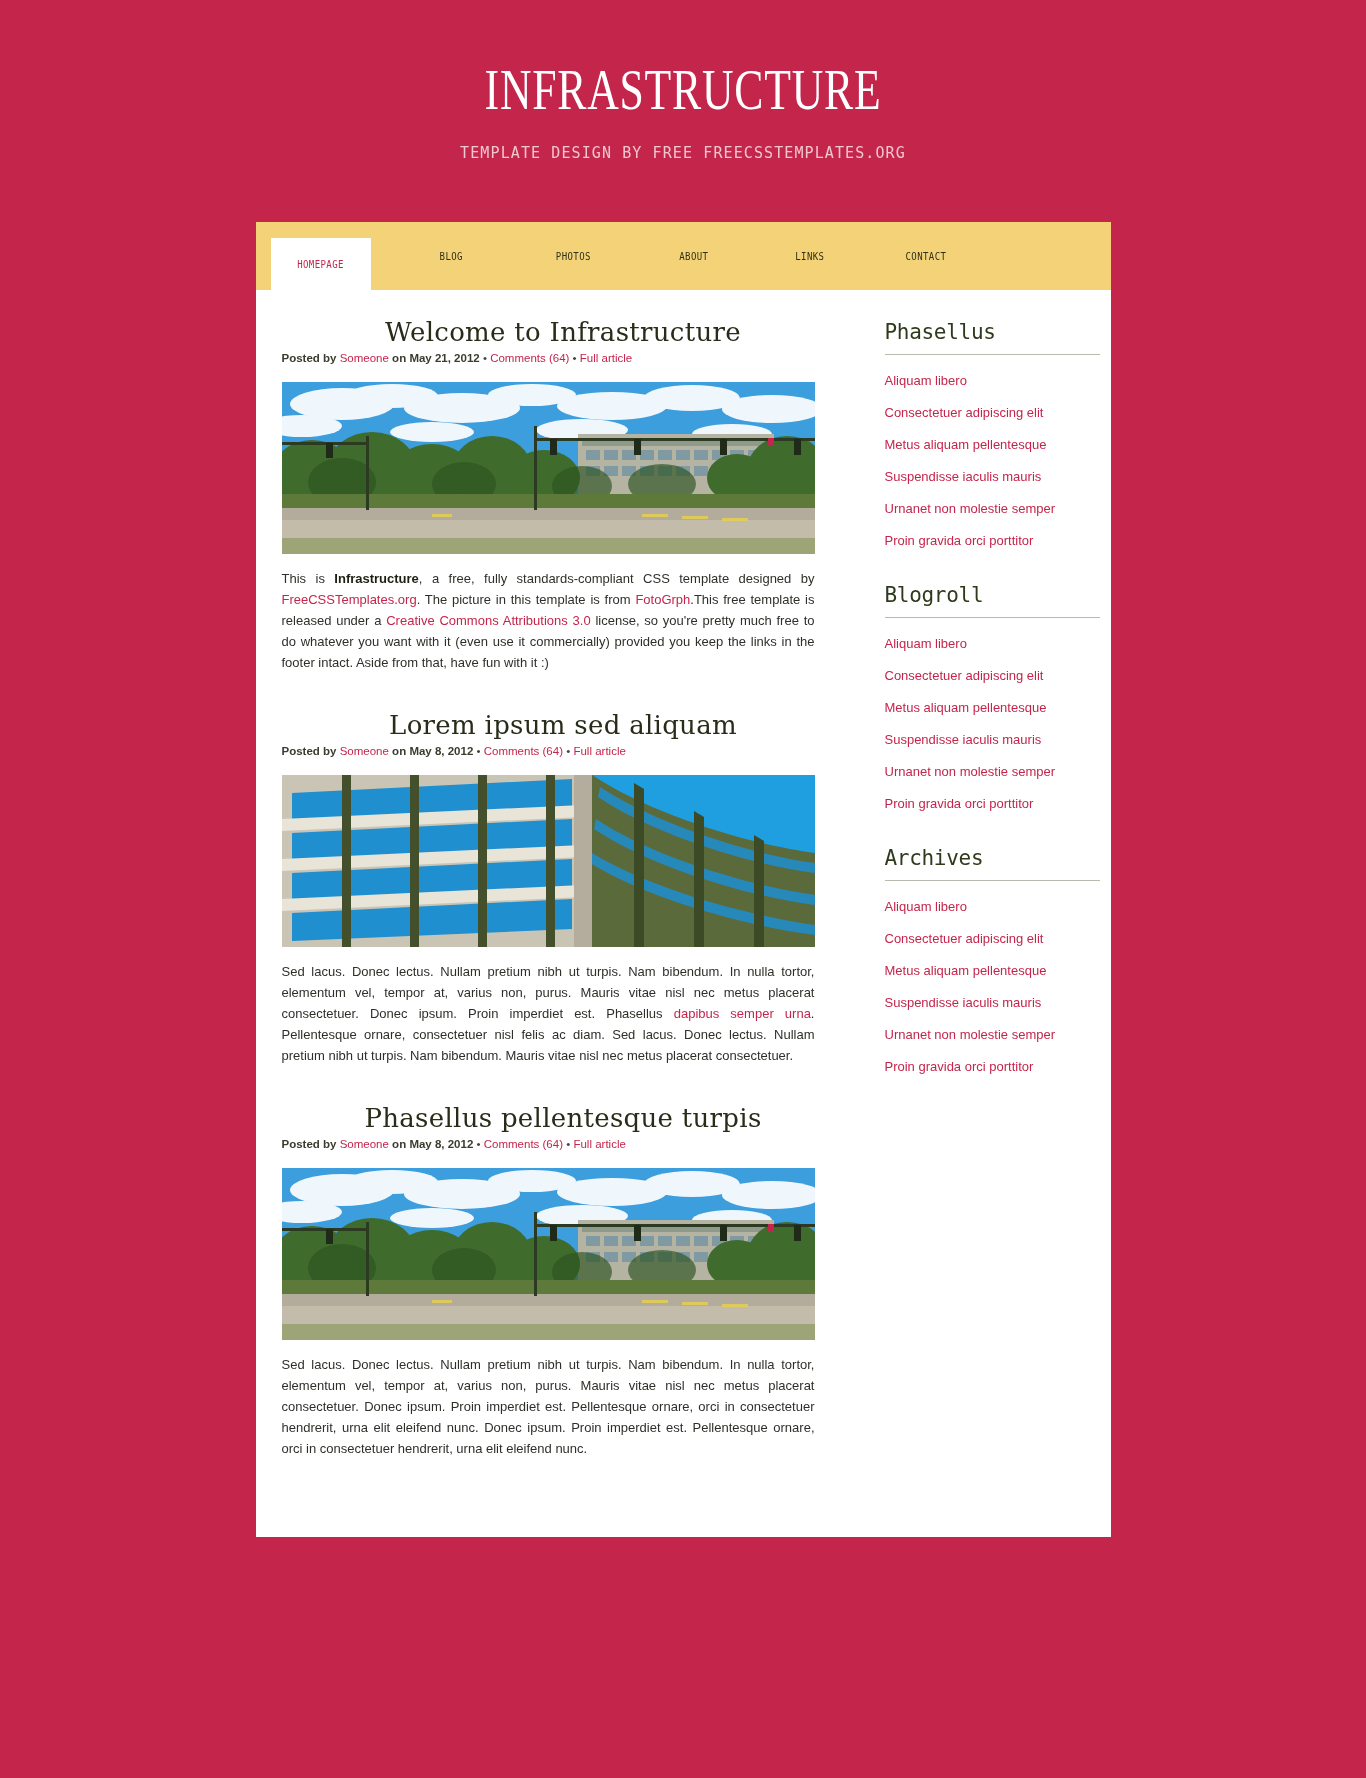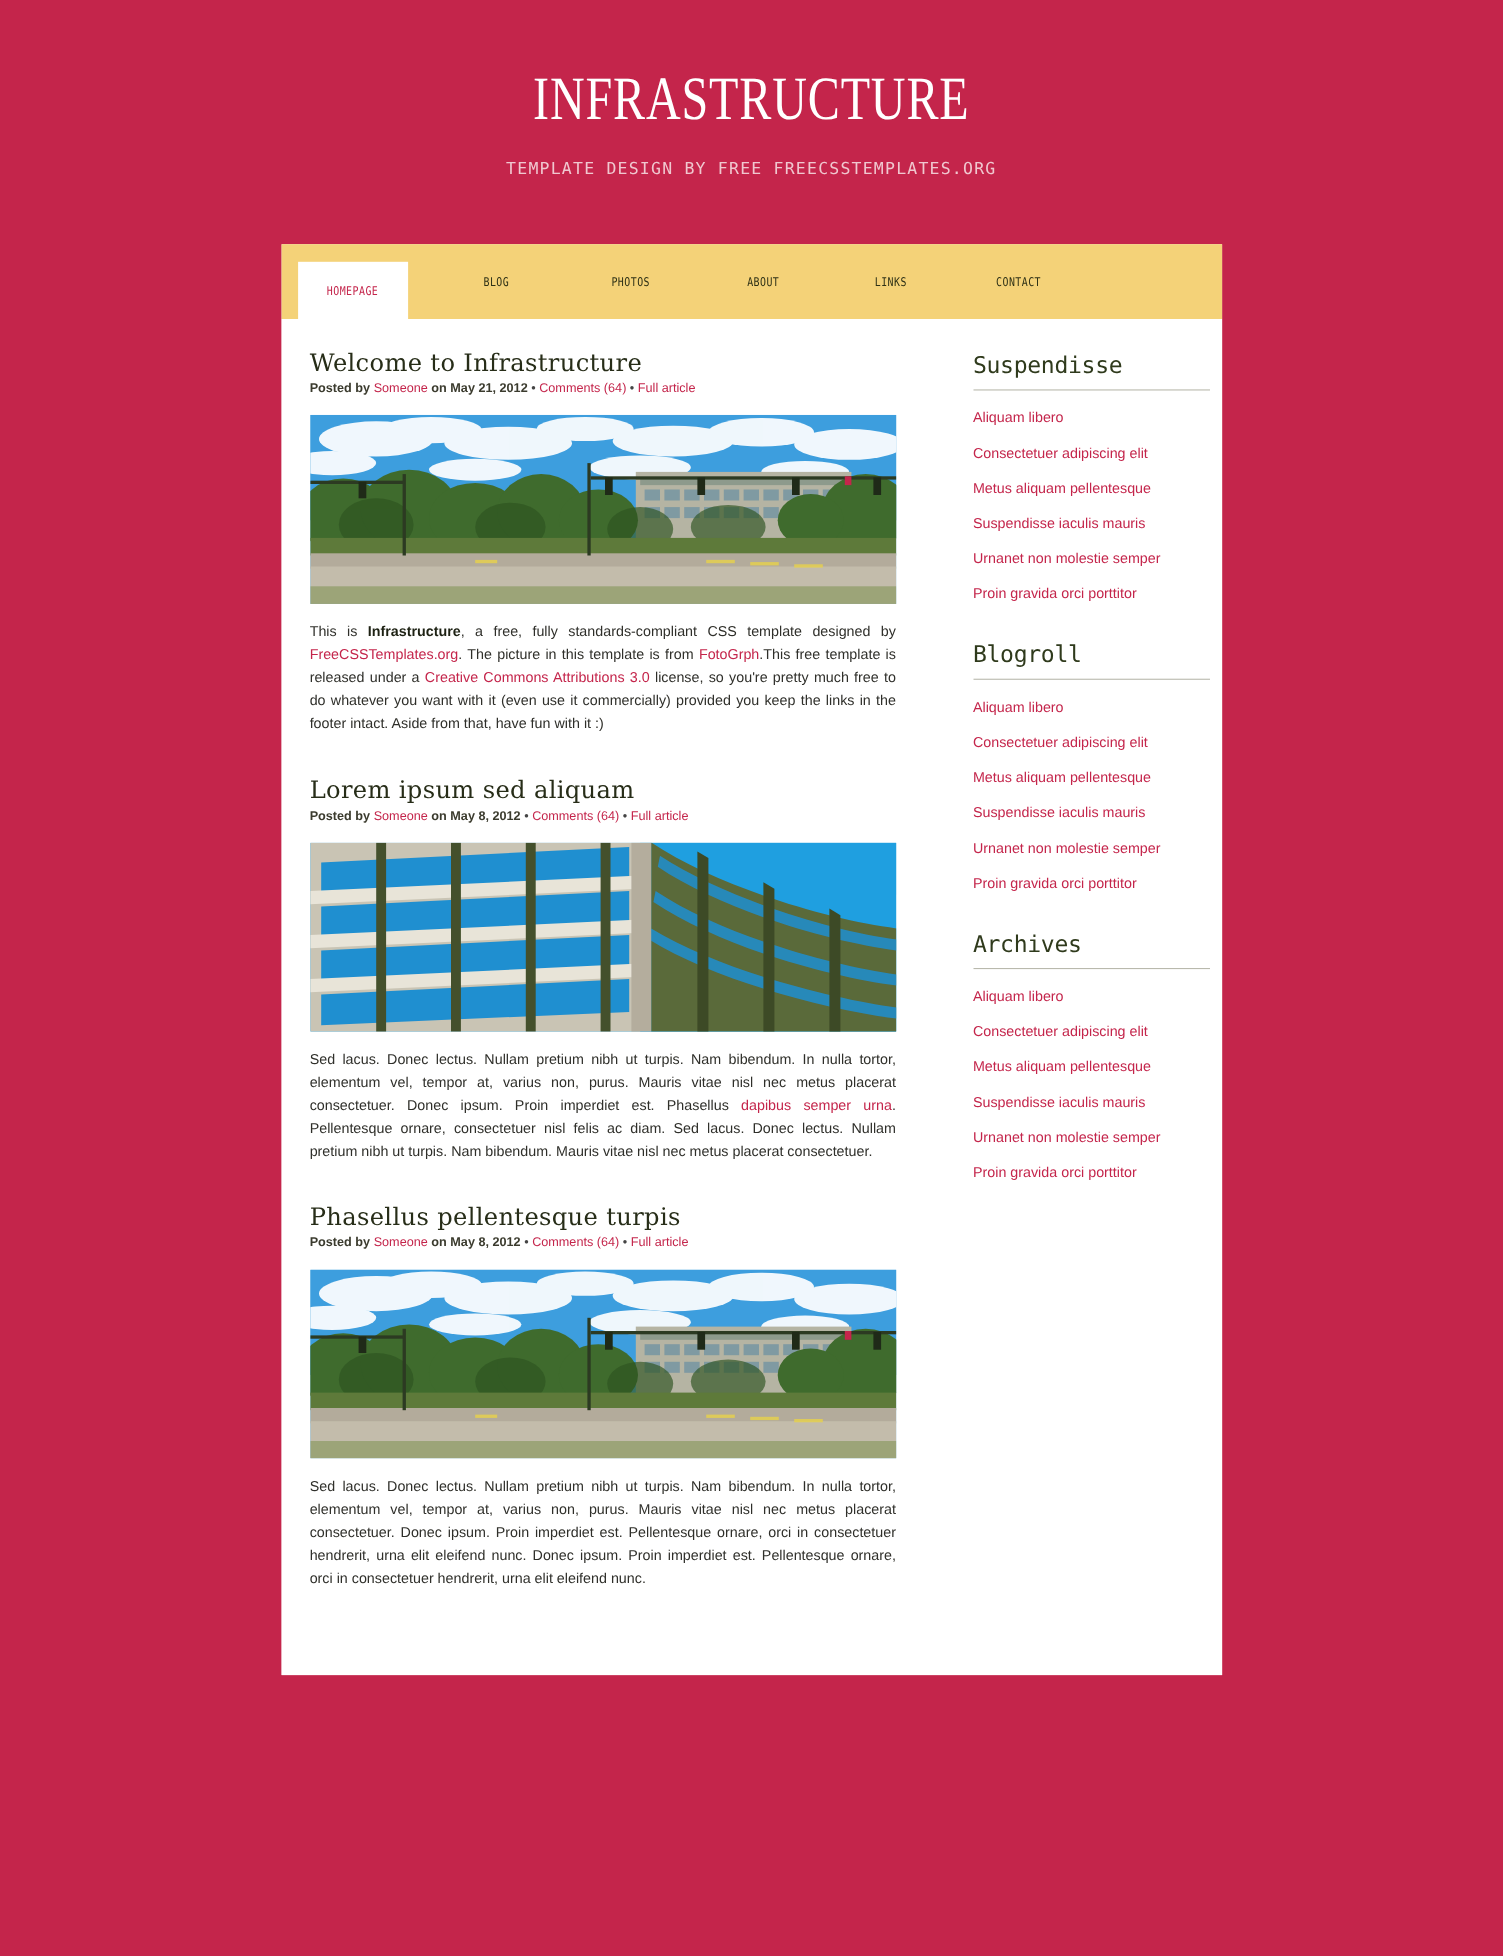--- a/index.html
+++ b/index.html
@@ -83,26 +83,27 @@
 
   
   .wrapper{display:flex;align-items:flex-start;padding:0 0 40px 0;background:#fff;}
   .content{width:563px;padding:28px 0 0 26px;}
   .sidebar{width:225px;padding:30px 0 0 40px;}
 
   
   .post{margin-bottom:38px;}
   .post-title{
     font-family:"DejaVu Serif","Liberation Serif",serif;
-    font-size:22px;
+    font-size:26px;
     font-weight:400;
     color:#272d18;
     margin:0 0 4px 0;
     letter-spacing:0.3px;
     line-height:1.15;
+    text-align:center;
   }
   .post-meta{
     font-size:11.5px;
     color:#3b3b2e;
     font-weight:bold;
     margin:0 0 18px 0;
   }
   .post-meta a{color:#c4254b;text-decoration:none;font-weight:normal;}
   .post-meta .sep{color:#444;font-weight:normal;}
 
@@ -218,21 +219,21 @@
               <svg width="533" height="172" viewBox="0 0 533 172">
                 <use href="#pic-street"></use>
               </svg>
             </div>
             <p class="post-body"><span>Sed lacus. Donec lectus. Nullam pretium nibh ut turpis. Nam bibendum. In nulla tortor, elementum vel, tempor at, varius non, purus. Mauris vitae nisl nec metus placerat consectetuer. Donec ipsum. Proin imperdiet est. Pellentesque ornare, orci in consectetuer hendrerit, urna elit eleifend nunc. Donec ipsum. Proin imperdiet est. Pellentesque ornare, orci in consectetuer hendrerit, urna elit eleifend nunc.</span></p>
           </div>
         </div>
 
       <div class="sidebar" id="sidebar-col">
           <div class="side-block">
-            <h3 class="side-title">Suspendisse</h3>
+            <h3 class="side-title">Phasellus</h3>
             <hr class="side-rule">
             <ul class="side-list">
               <li><a href="#">Aliquam libero</a></li>
               <li><a href="#">Consectetuer adipiscing elit</a></li>
               <li><a href="#">Metus aliquam pellentesque</a></li>
               <li><a href="#">Suspendisse iaculis mauris</a></li>
               <li><a href="#">Urnanet non molestie semper</a></li>
               <li><a href="#">Proin gravida orci porttitor</a></li>
             </ul>
           </div>

